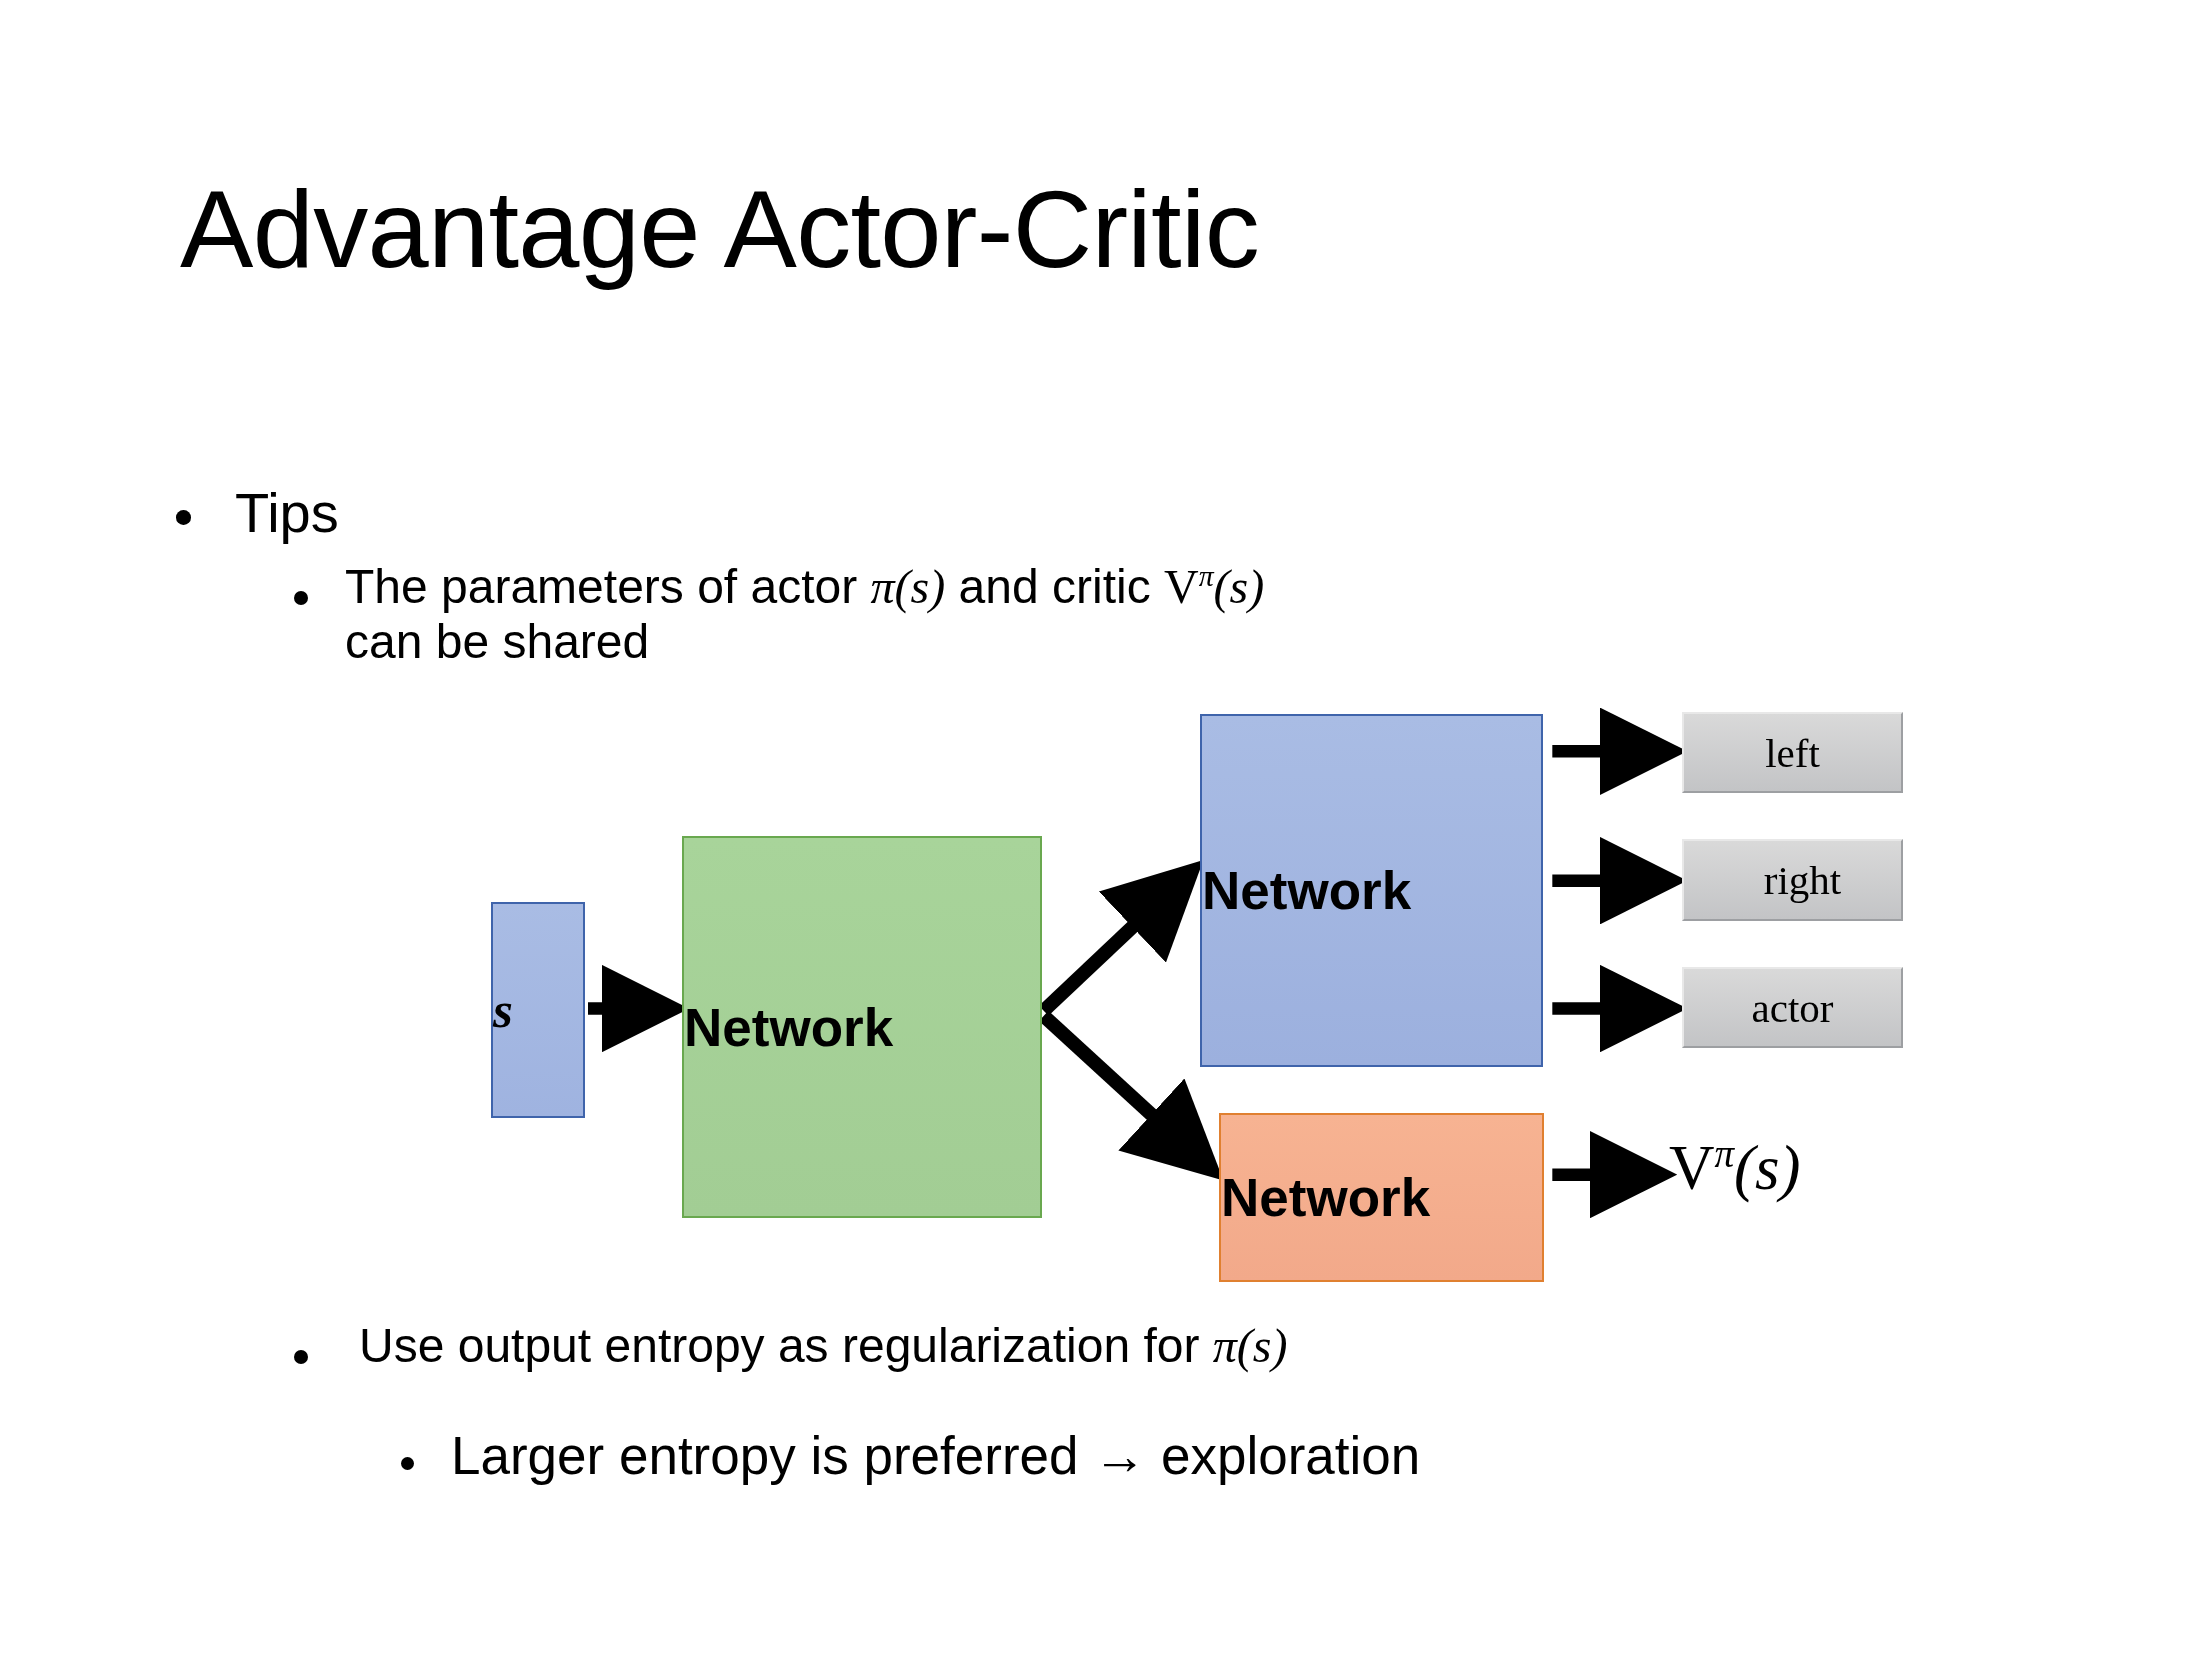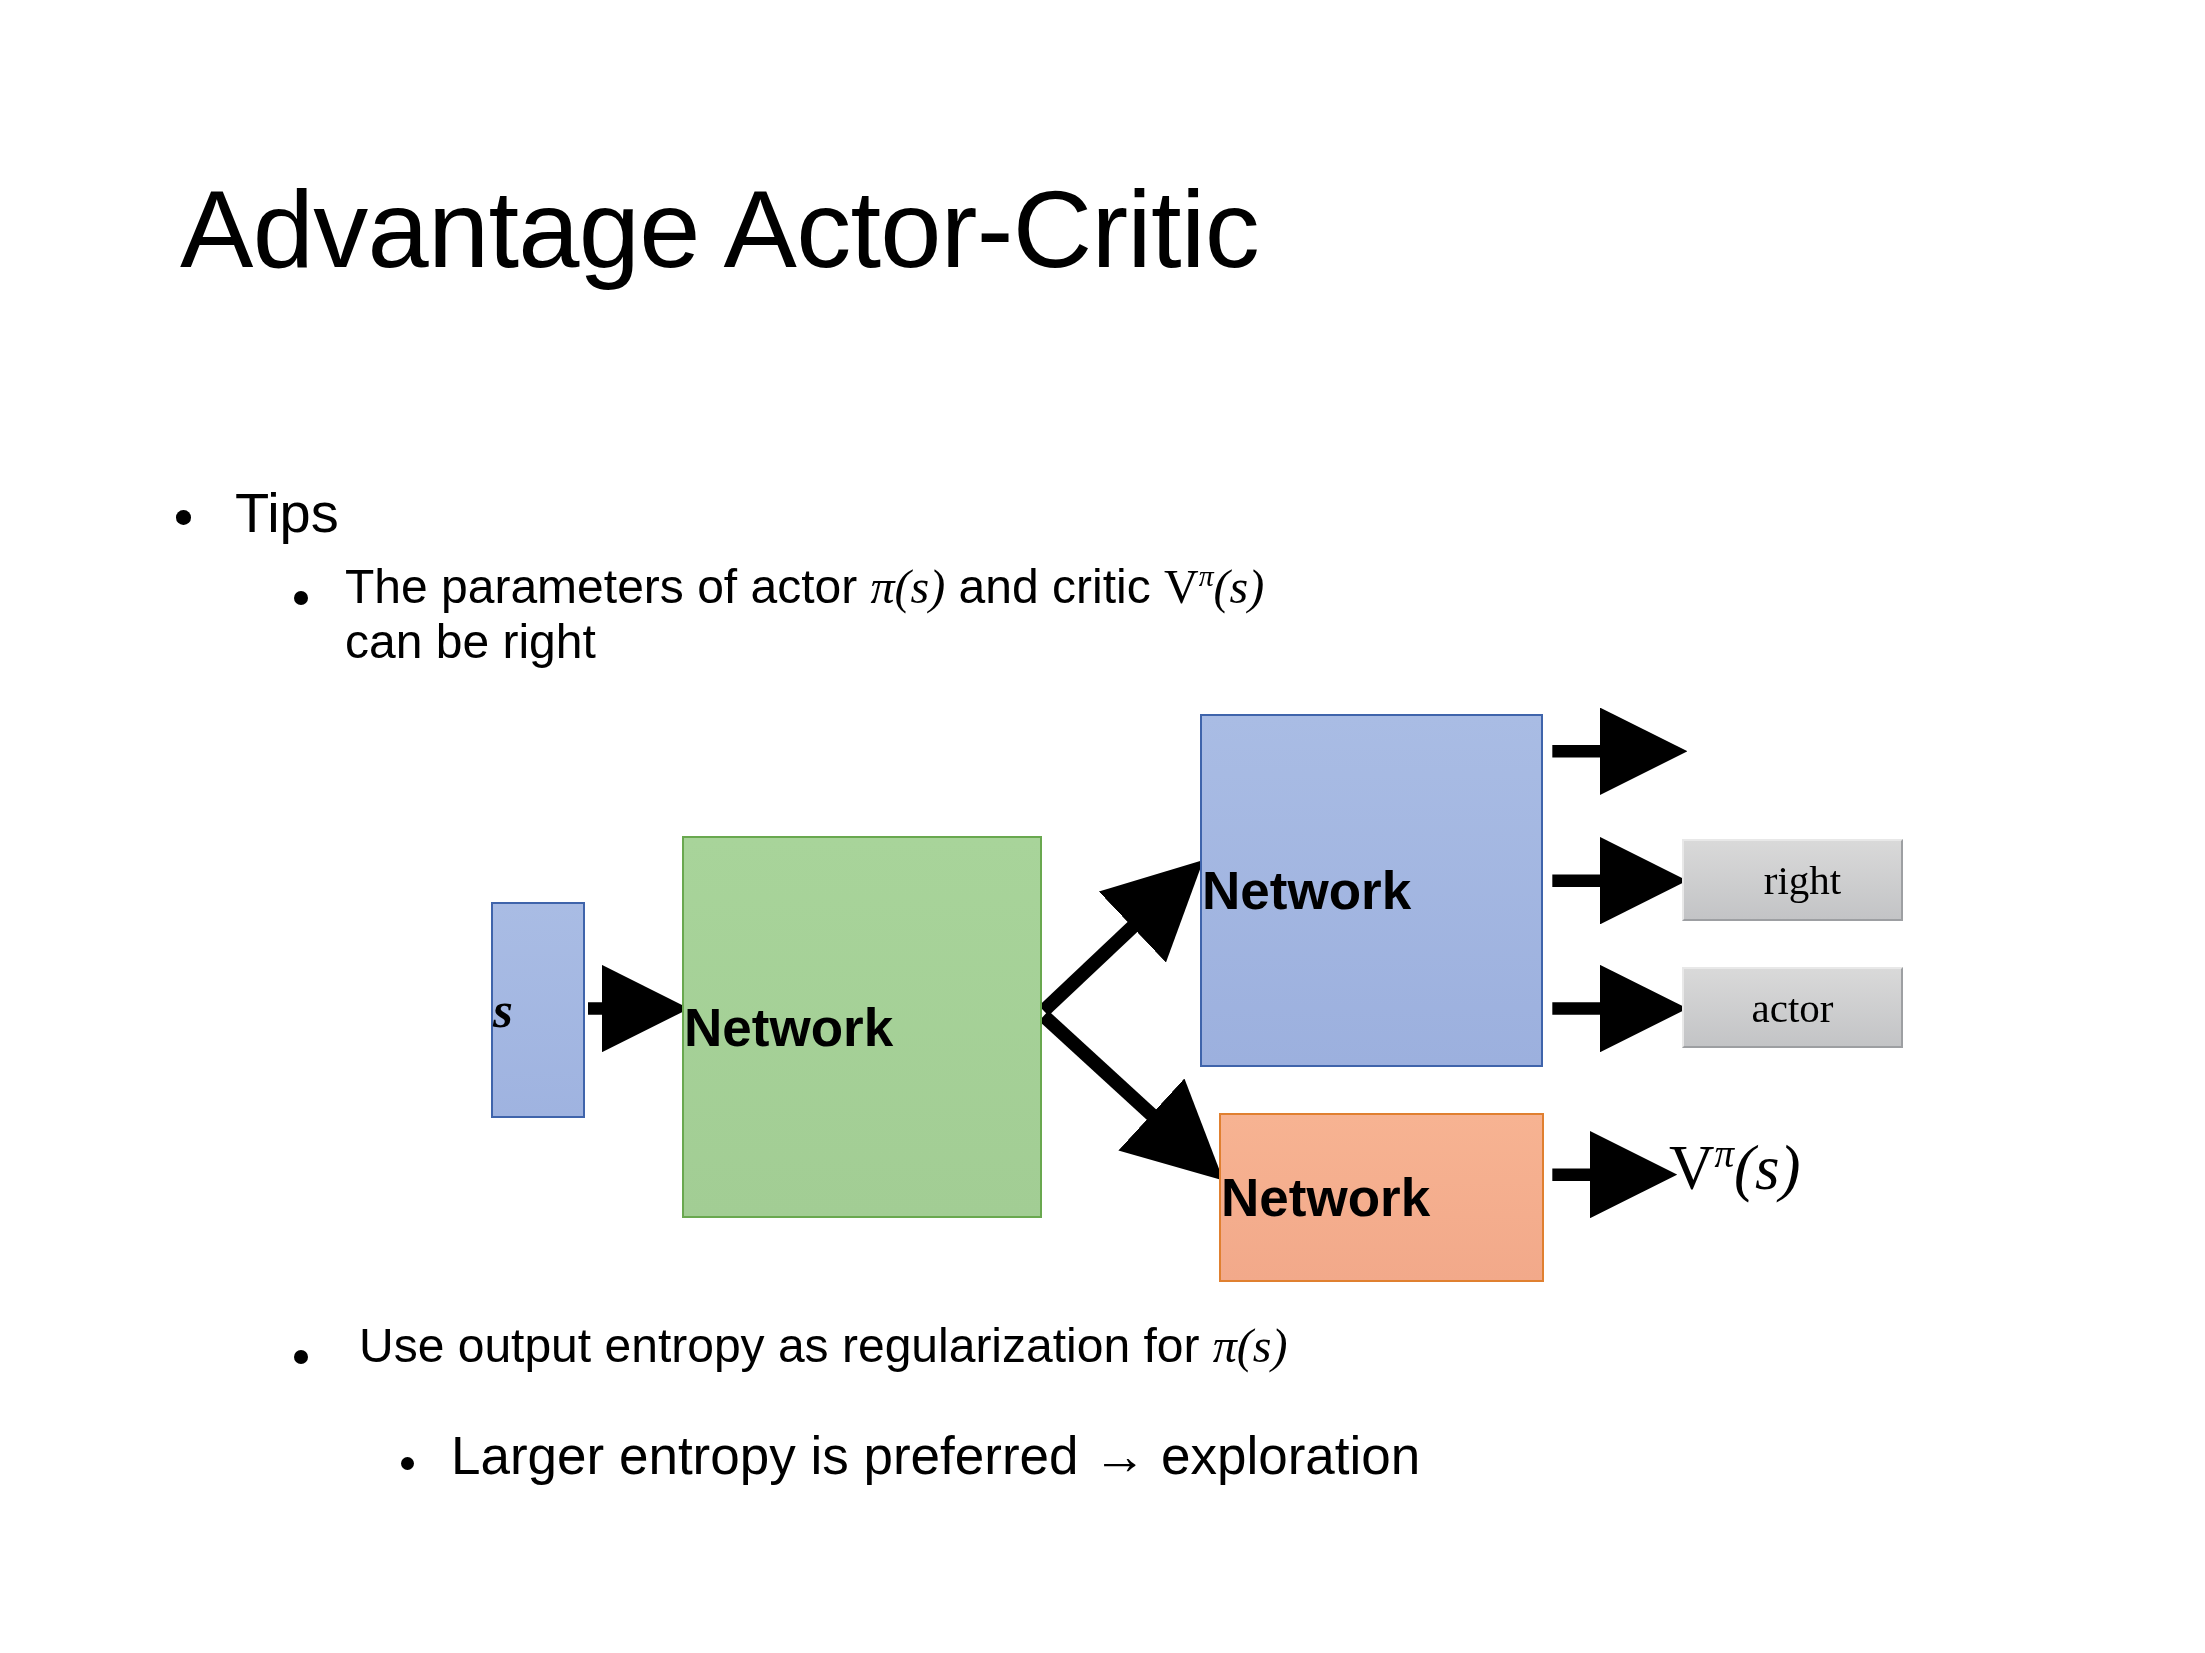--- a/index.html
+++ b/index.html
@@ -172,21 +172,21 @@
   <div class="bullet lvl1" style="left:176px; top:441px; width:1911px;">
     <span class="dot dot-1" style="left:0px; top:29px;"></span>
     <span class="txt" style="margin-left:59px;">Tips</span>
   </div>
 
   <div class="bullet lvl2" style="left:294px; top:560px; width:1838px;">
     <span class="dot dot-2" style="left:0px; top:31px;"></span>
     <span class="txt" style="margin-left:51px;">
       <span>The parameters of actor </span><span class="mi">π(s)</span><span>  and critic </span><span class="mi-up">V</span><span class="sup">π</span><span class="mi">(s)</span>
     </span>
-    <span class="txt" style="margin-left:51px;">can be right</span>
+    <span class="txt" style="margin-left:51px;">can be shared</span>
   </div>
 
   <div id="diagram">
 
     <svg width="2205" height="1654" viewBox="0 0 3000 2250" style="position:absolute; left:0; top:0;">
       <defs>
         <marker id="ah" markerWidth="7" markerHeight="7" refX="5.6" refY="3.5" orient="auto" markerUnits="strokeWidth">
           <path d="M0,0 L7,3.5 L0,7 Z" fill="#000000"></path>
         </marker>
       </defs>
@@ -213,20 +213,23 @@
     </div>
 
     <div class="nodebox" id="box-actor">
       <span>Network</span>
     </div>
 
     <div class="nodebox" id="box-critic">
       <span>Network</span>
     </div>
 
+    <div class="outbox" id="out-left">
+      <span>left</span>
+    </div>
     <div class="outbox" id="out-right">
       <span>right</span>
     </div>
     <div class="outbox" id="out-fire">
       <span>actor</span>
     </div>
 
     <div id="label-v"><span class="mi-up">V</span><span class="sup">π</span><span class="mi">(s)</span></div>
   </div>
 

